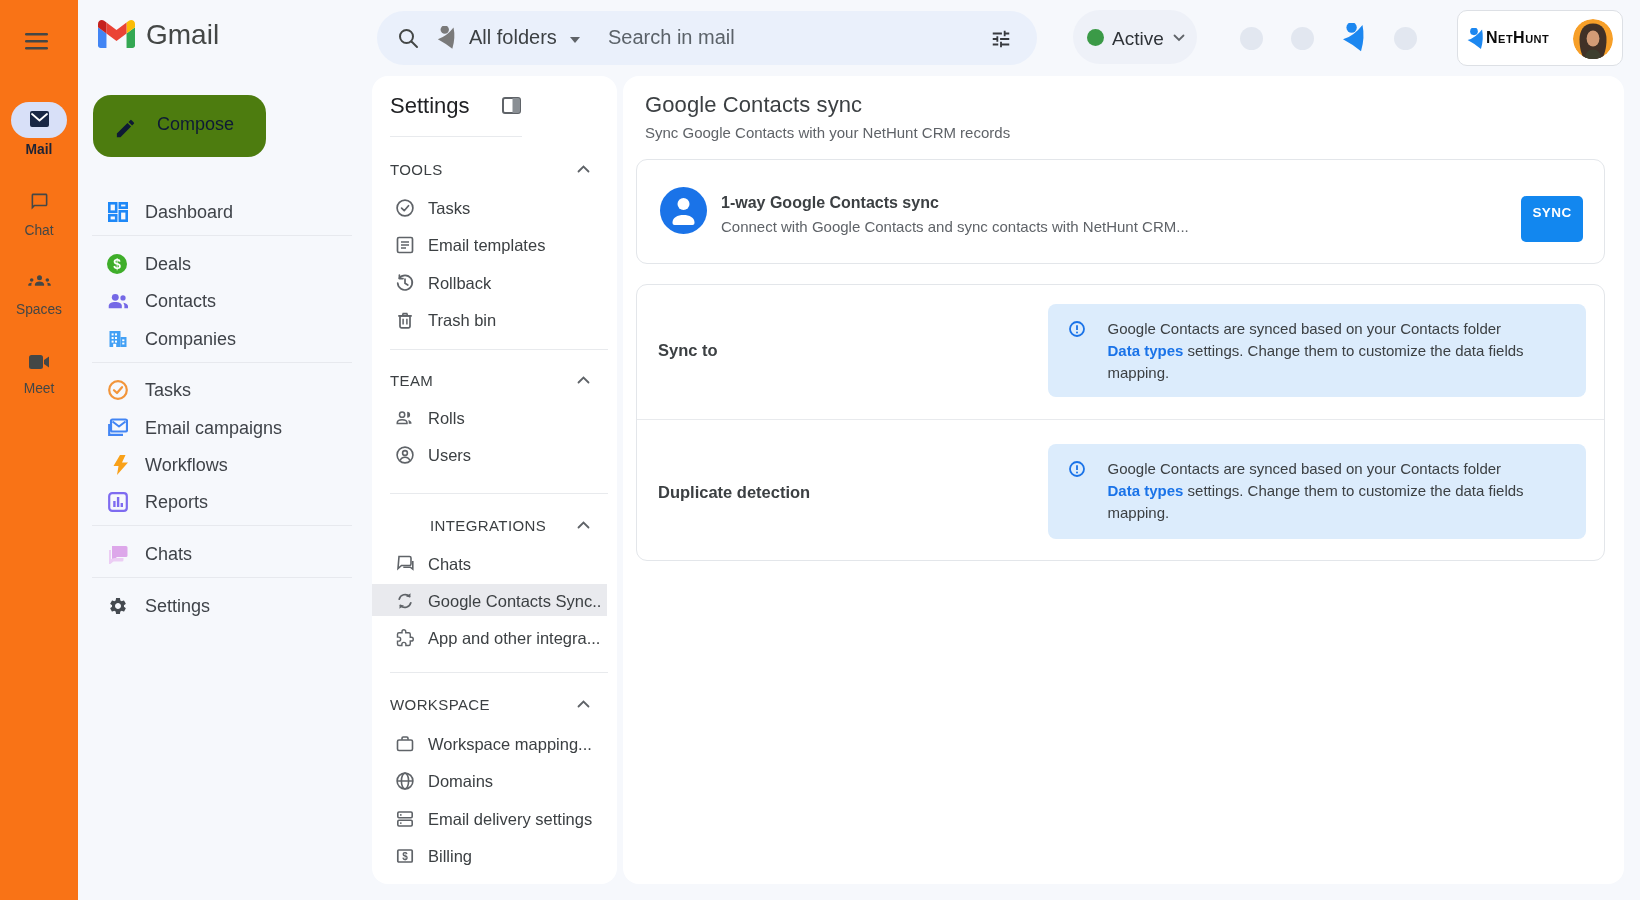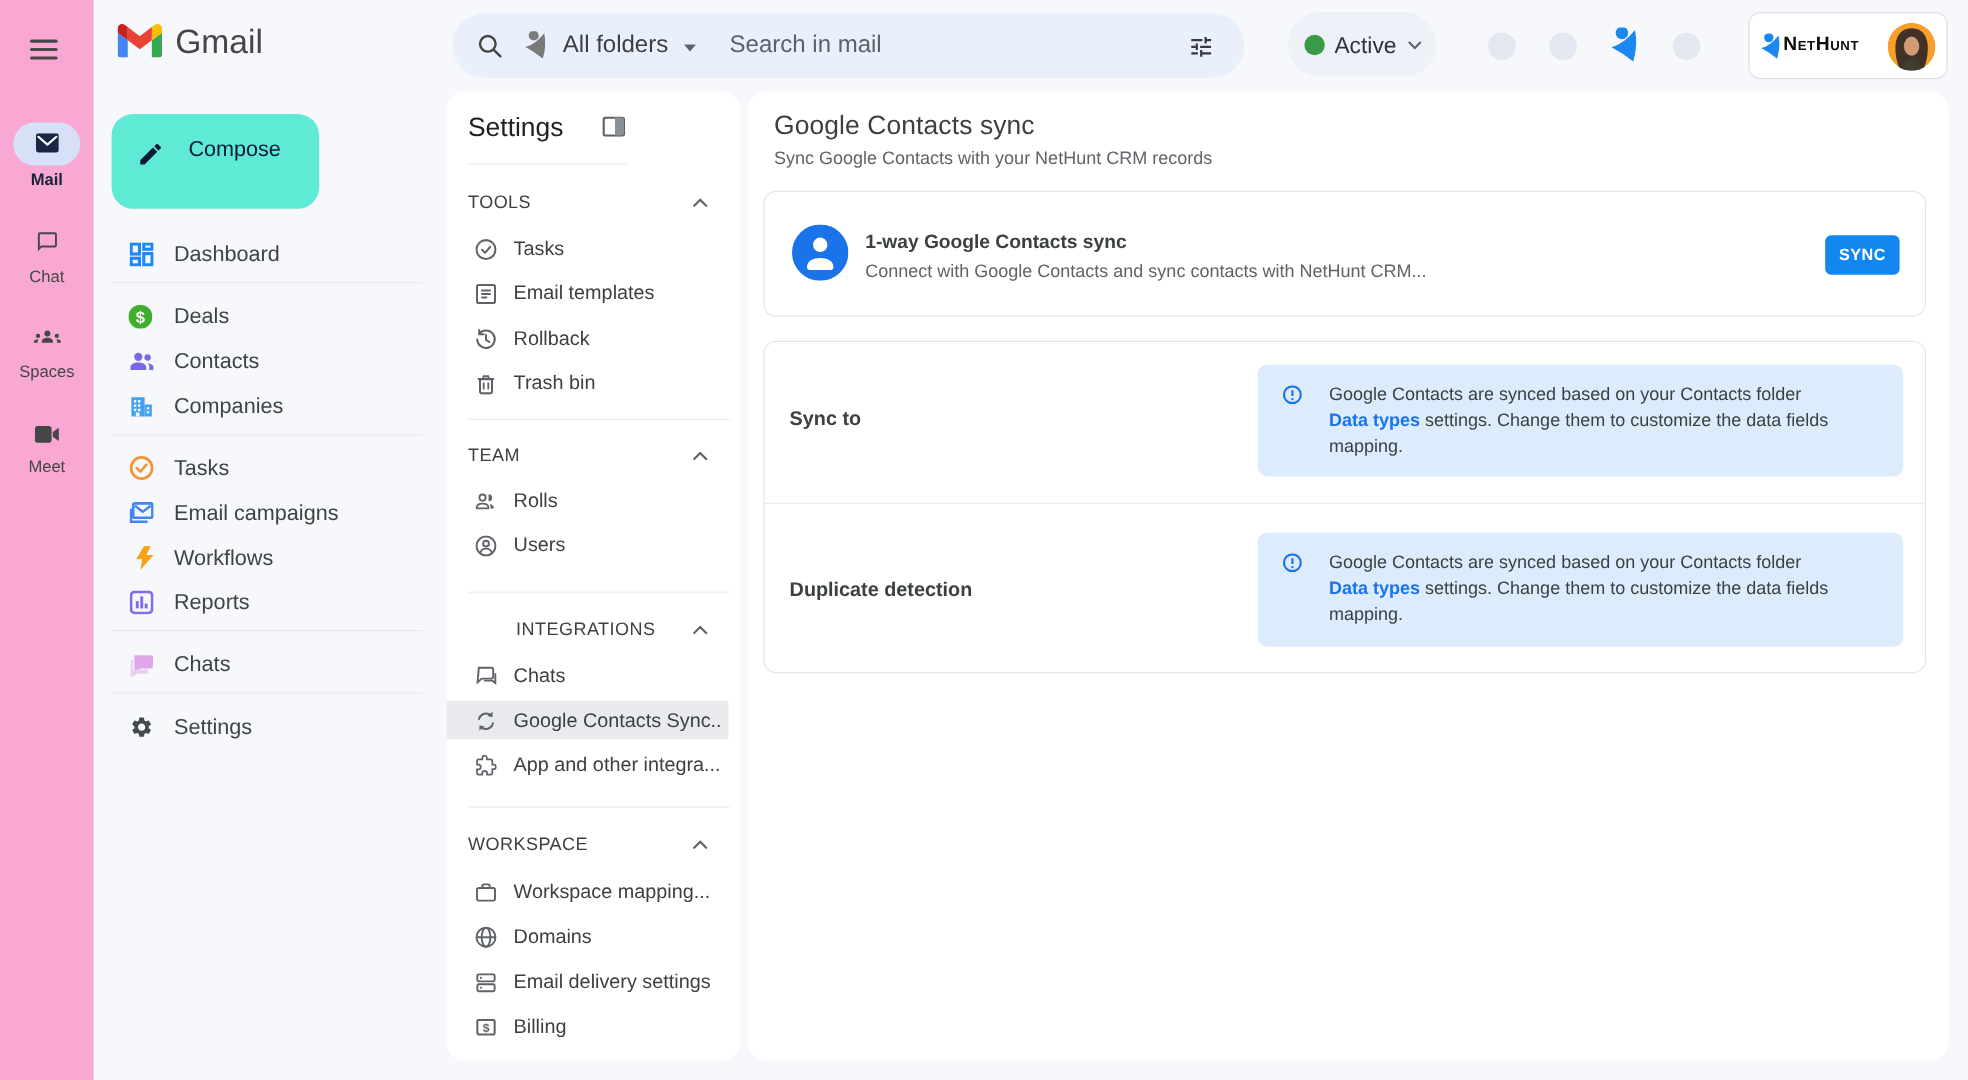--- a/index.html
+++ b/index.html
@@ -2,33 +2,33 @@
 <html><head>
 <meta charset="utf-8">
 <title>Gmail - Google Contacts sync</title>
 <style>
   * { margin:0; padding:0; box-sizing:border-box; }
   html,body { width:1640px; height:900px; overflow:hidden; }
   body { font-family:"Liberation Sans", sans-serif; background:#f6f8fc; position:relative; }
   .abs { position:absolute; }
 
   
-  #rail { left:0; top:0; width:78px; height:900px; background:#f9a8d4; }
+  #rail { left:0; top:0; width:78px; height:900px; background:#f97316; }
   .rail-item { position:absolute; width:78px; text-align:center; }
   .rail-label { font-size:13.8px; color:#444746; }
   #mail-pill { left:11px; top:102px; width:56px; height:36px; background:#d8e0f8; border-radius:18px; }
 
   
   #searchbar { left:377px; top:11px; width:660px; height:54px; background:#eaf0fb; border-radius:27px; }
   #active-pill { left:1073px; top:10px; width:124px; height:53.5px; background:#eef1f8; border-radius:27px; }
   .topcircle { width:23px; height:23px; border-radius:50%; background:#e2e7f0; top:27px; }
   #nh-card { left:1457px; top:10px; width:166px; height:56px; background:#fff; border:1px solid #dde0e5; border-radius:10px; }
 
   
-  #compose { left:93px; top:95px; width:173px; height:79px; background:#5eead4; border-radius:18px; }
+  #compose { left:93px; top:95px; width:173px; height:62px; background:#4d7c0f; border-radius:18px; }
   .nav-item { position:absolute; left:145px; font-size:18px; color:#3f4349; transform:translateY(-50%); white-space:nowrap; }
   .nav-ico { position:absolute; left:108px; transform:translateY(-50%); width:20px; height:20px; }
   .nav-div { position:absolute; left:92px; width:260px; height:1px; background:#e7e9ee; }
 
   
   #spanel { left:372px; top:76px; width:245px; height:808px; background:#fff; border-radius:16px; overflow:hidden; }
   .sec-h { position:absolute; left:18px; font-size:15px; color:#3c4043; letter-spacing:.4px; transform:translateY(-50%); }
   .sec-caret { position:absolute; left:205px; transform:translateY(-50%); }
   .s-item { position:absolute; left:56px; font-size:16.5px; color:#3c4043; transform:translateY(-50%); white-space:nowrap; }
   .s-ico { position:absolute; left:24px; width:18px; height:18px; transform:translateY(-50%); }
@@ -371,21 +371,21 @@
   <div class="abs" style="left:22px; top:55.8px; font-size:15px; color:#5f6368; transform:translateY(-50%);">Sync Google Contacts with your NetHunt CRM records</div>
 
   <div class="card" style="top:83px; height:104.5px;">
     <svg class="abs" style="left:23px; top:27px;" width="47" height="47" viewBox="0 0 47 47">
       <circle cx="23.5" cy="23.5" r="23.5" fill="#1a73e8"></circle>
       <circle cx="23.5" cy="17" r="6" fill="#fff"></circle>
       <path d="M12.5 35.5 c0-5 5-7.5 11-7.5 s11 2.5 11 7.5 v0.5 a2 2 0 0 1 -2 2 h-18 a2 2 0 0 1 -2 -2 z" fill="#fff"></path>
     </svg>
     <div class="abs" style="left:84px; top:42.5px; font-size:16px; font-weight:bold; color:#3c4043; transform:translateY(-50%);">1-way Google Contacts sync</div>
     <div class="abs" style="left:84px; top:65.5px; font-size:15px; color:#5f6368; transform:translateY(-50%);">Connect with Google Contacts and sync contacts with NetHunt CRM...</div>
-    <div class="abs" style="left:884px; top:36px; width:62px; height:33px; background:#1287ef; border-radius:5px; color:#fff; font-size:13.5px; font-weight:bold; letter-spacing:.4px; text-align:center; line-height:33px;">SYNC</div>
+    <div class="abs" style="left:884px; top:36px; width:62px; height:46px; background:#1287ef; border-radius:5px; color:#fff; font-size:13.5px; font-weight:bold; letter-spacing:.4px; text-align:center; line-height:33px;">SYNC</div>
   </div>
 
   <div class="card" style="top:207.7px; height:277px;">
     <div class="abs" style="left:0; top:134.3px; width:100%; height:1px; background:#e8eaed;"></div>
     <div class="abs" style="left:21px; top:65.8px; font-size:16.5px; font-weight:bold; color:#3c4043; transform:translateY(-50%);">Sync to</div>
     <div class="abs" style="left:21px; top:207.1px; font-size:16.5px; font-weight:bold; color:#3c4043; transform:translateY(-50%);">Duplicate detection</div>
   </div>
 
   <div id="infobox1" style="top:228.4px; height:92.5px;">
     <svg class="abs" style="left:21px; top:17px;" width="16" height="16" viewBox="0 0 16 16">

